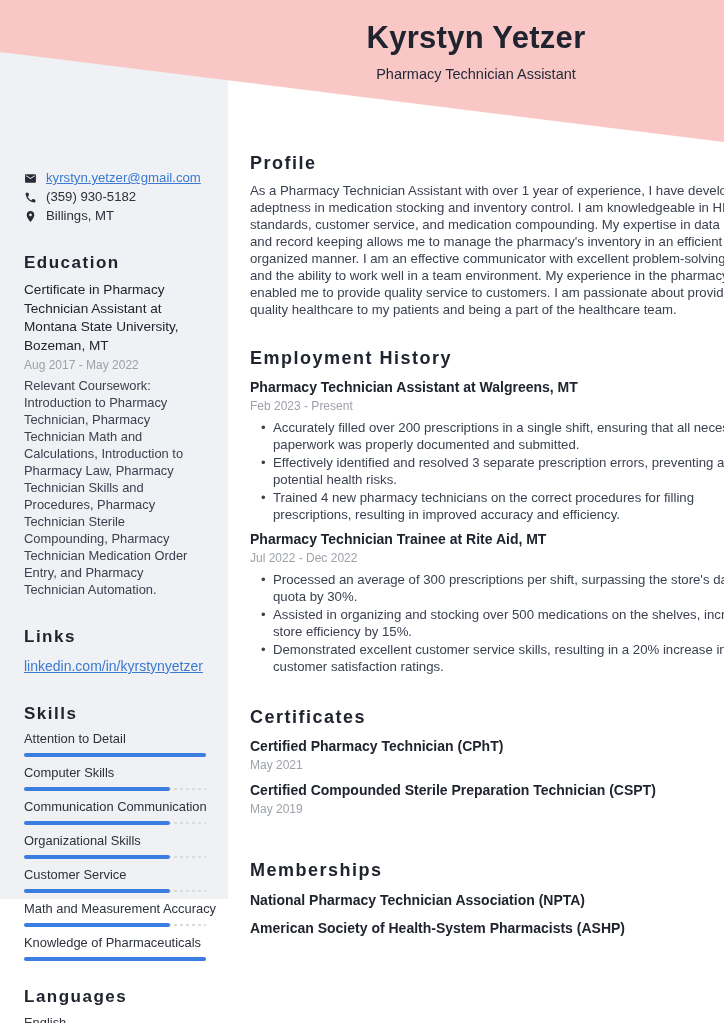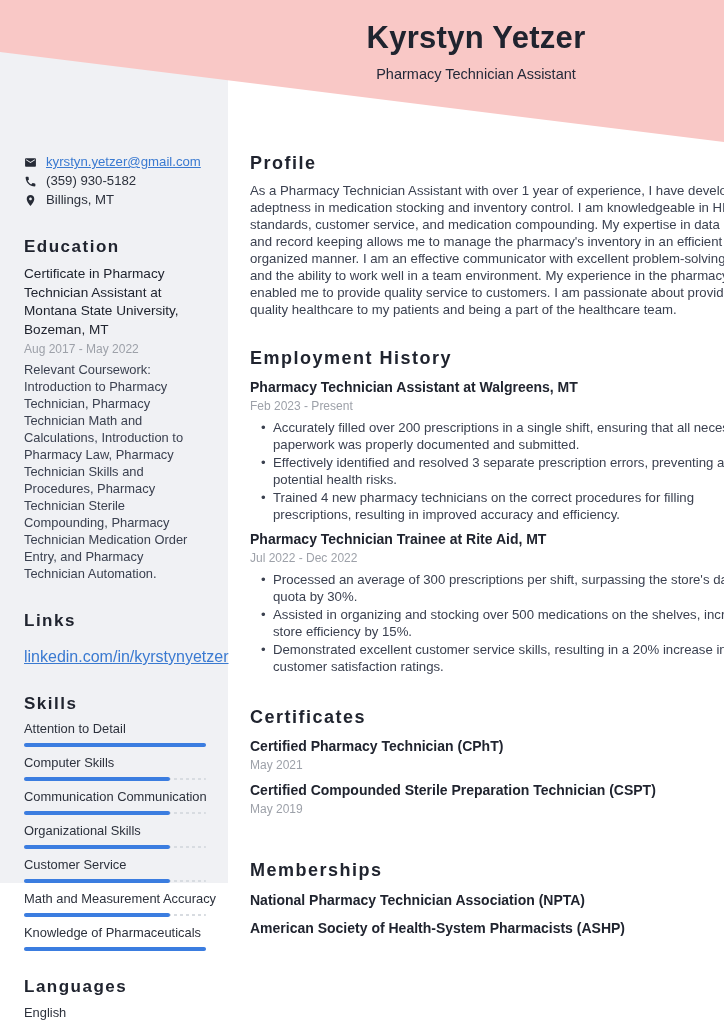--- a/index.html
+++ b/index.html
@@ -13,21 +13,21 @@
     --bar-track: #d8dce1;
     --icon-dark: #262b36;
   }
   * { box-sizing: border-box; margin: 0; padding: 0; }
   html, body { width: 724px; height: 1023px; }
   body { font-family: "Liberation Sans", sans-serif; background: #ffffff; }
   #page { position: relative; width: 724px; height: 1023px; background: #ffffff; overflow: hidden; }
 
   
   .sidebar {
-    position: absolute; left: 0; top: 0; width: 228px; height: 883px;
+    position: absolute; left: 0; top: 16px; width: 228px; height: 883px;
     background: var(--sidebar-bg);
     padding: 155px 22px 0 24px;
   }
 
   
   .pink-band {
     position: absolute; left: 0; top: 0; width: 724px; height: 142px;
     background: var(--accent-pink);
     clip-path: polygon(0 0, 100% 0, 100% 100%, 0 36.6%);
   }
@@ -41,21 +41,21 @@
   .contact-row svg { width: 13px; height: 13px; flex: none; fill: var(--icon-dark); }
   a.link { color: var(--link-blue); text-decoration: underline; cursor: pointer; }
 
   .side-heading { font-size: 17px; font-weight: 700; letter-spacing: 1.5px; color: var(--heading); line-height: 20px; }
   .edu-block { margin-top: 30px; }
   .edu-degree { font-size: 13.6px; font-weight: 400; line-height: 18.5px; color: var(--heading); margin-top: 8px; }
   .edu-dates { font-size: 12px; color: var(--muted-text); margin-top: 3px; }
   .edu-desc { font-size: 12.9px; line-height: 17px; color: var(--body-text); margin-top: 5px; }
 
   .links-block { margin-top: 29px; }
-  .link-item { margin-top: 18px; font-size: 16px; line-height: 15px; white-space: nowrap; }
+  .link-item { margin-top: 12px; font-size: 14px; line-height: 15px; white-space: nowrap; }
 
   .skills-block { margin-top: 30px; }
   .skills-list { margin-top: 7px; }
   .skill { margin-bottom: 8px; }
   .skill-label { font-size: 12.9px; color: #2c313c; line-height: 15px; white-space: nowrap; }
   .bar {
     margin-top: 7px; height: 4px; border-radius: 2px; position: relative;
     background-image: repeating-linear-gradient(90deg, var(--bar-track) 0 3px, transparent 3px 6px);
     background-size: 100% 2px; background-repeat: no-repeat; background-position: 0 1px;
   }

